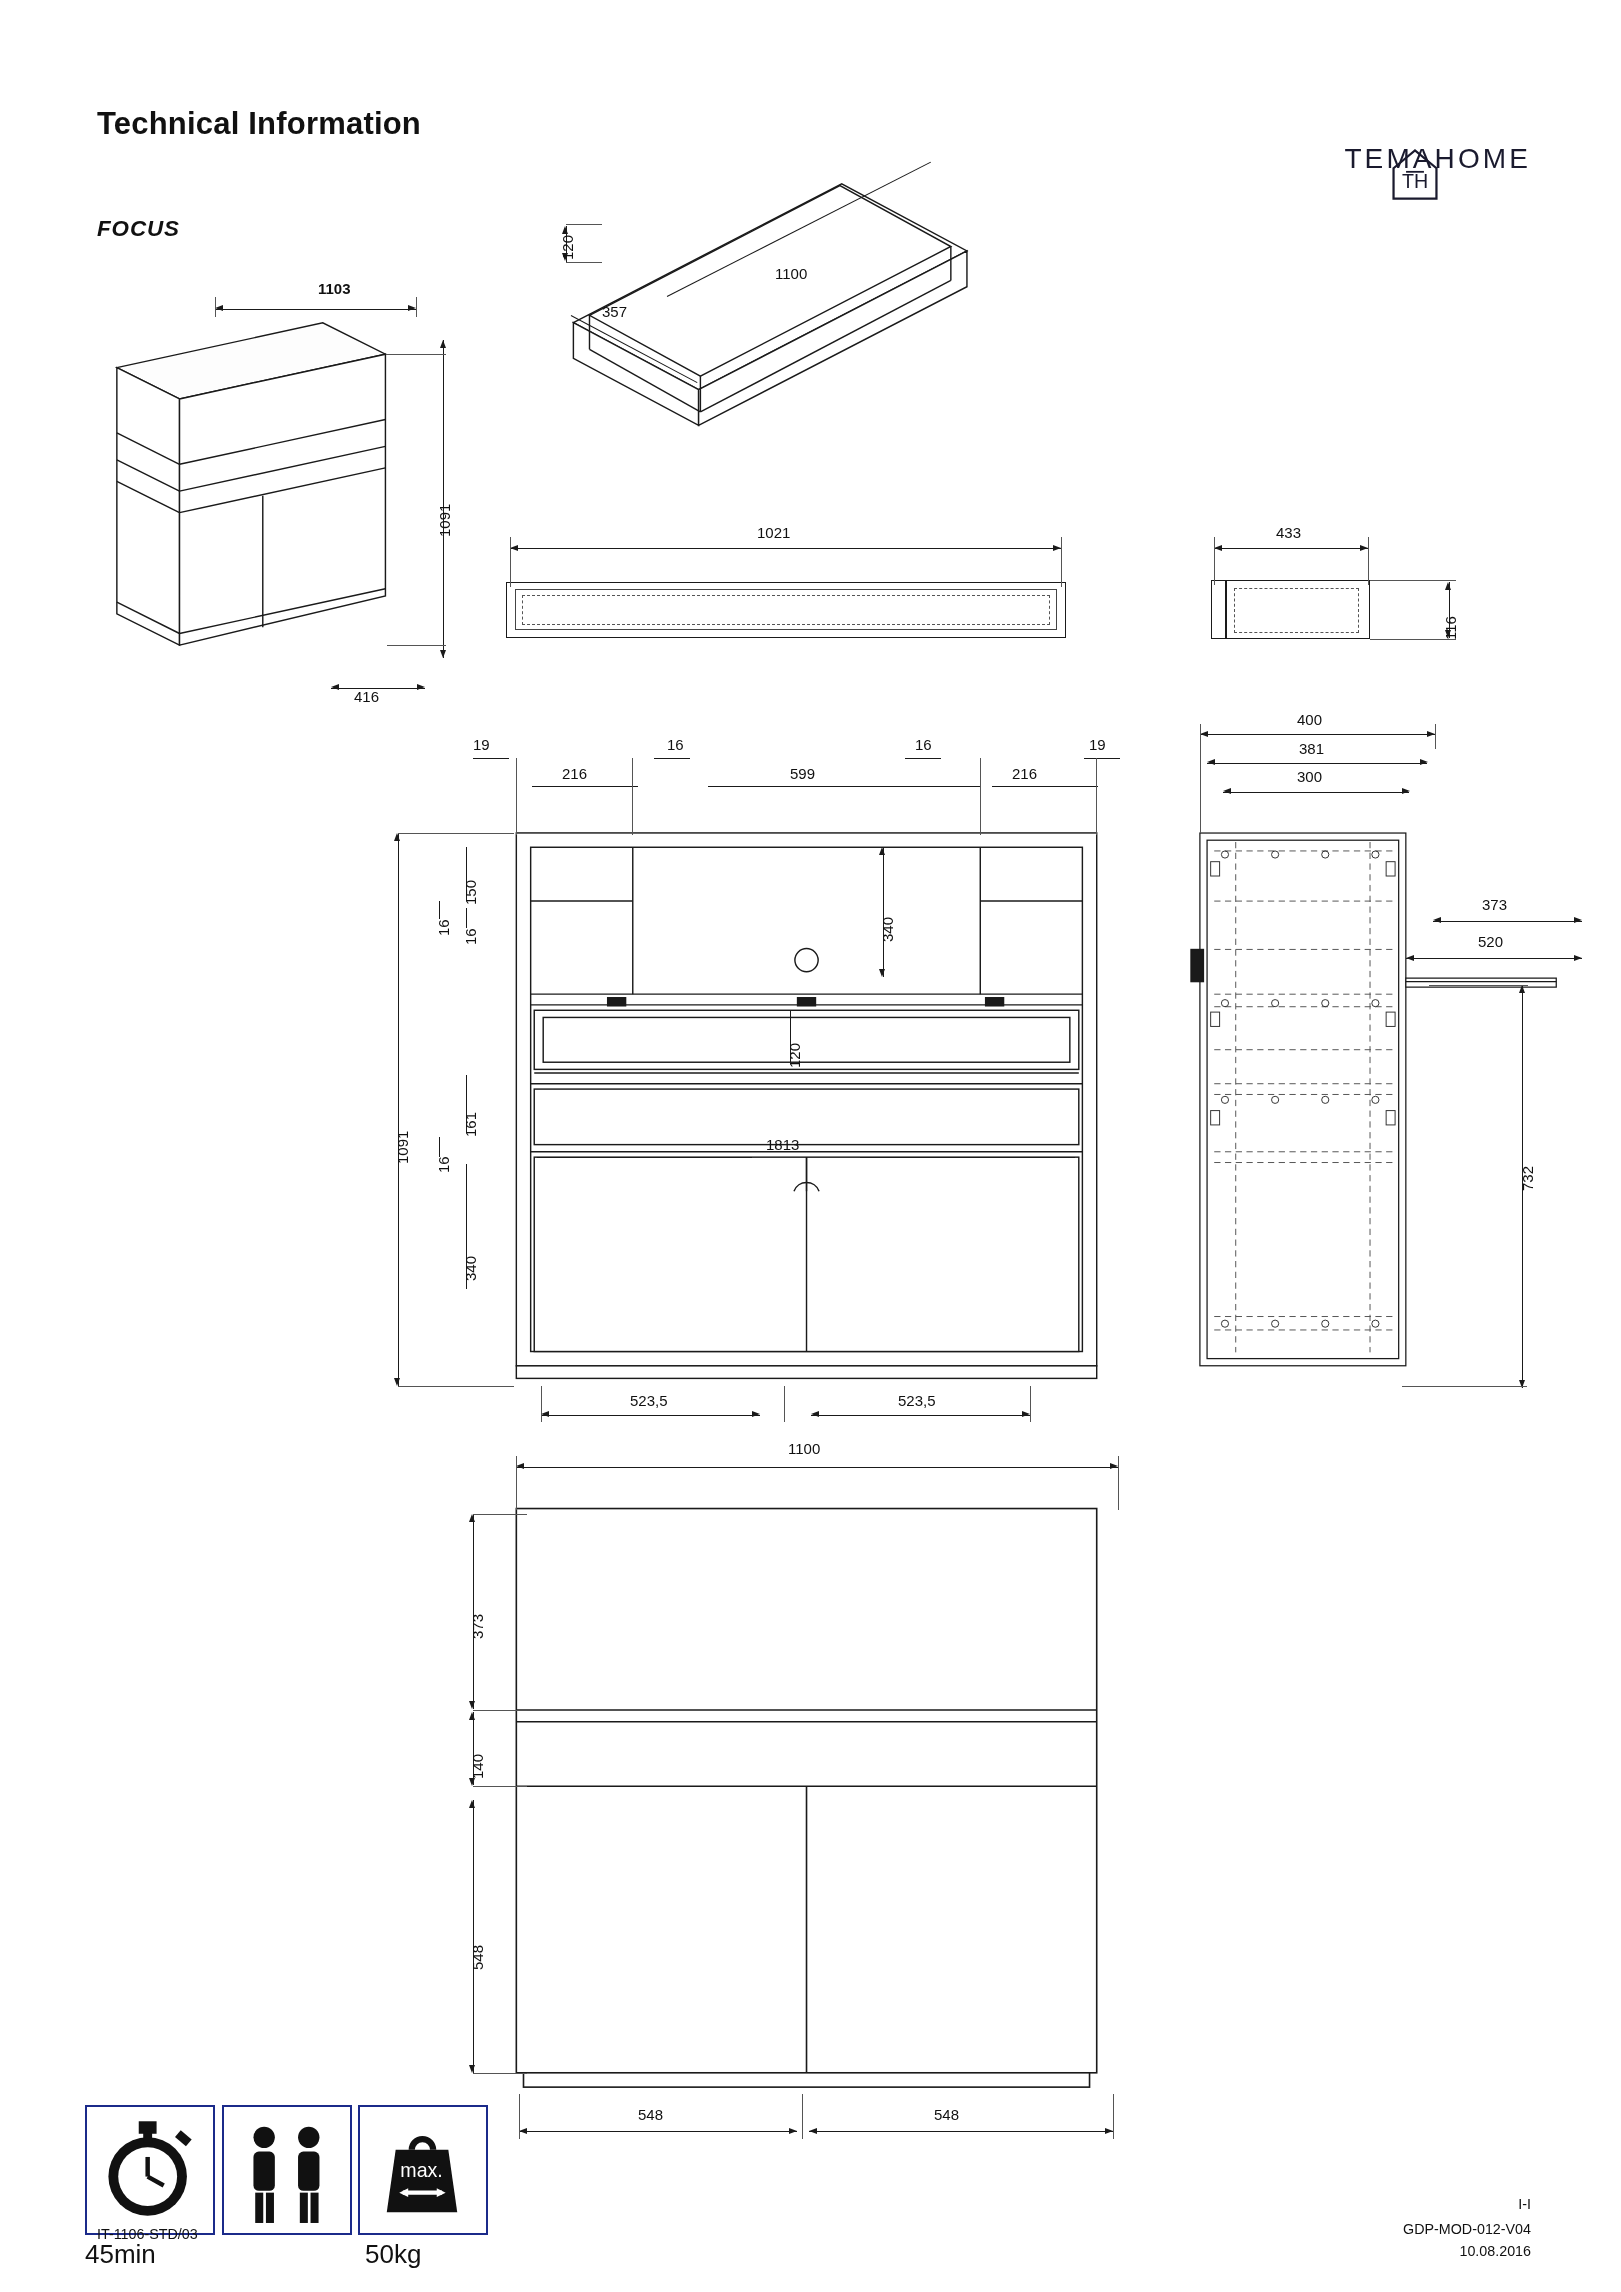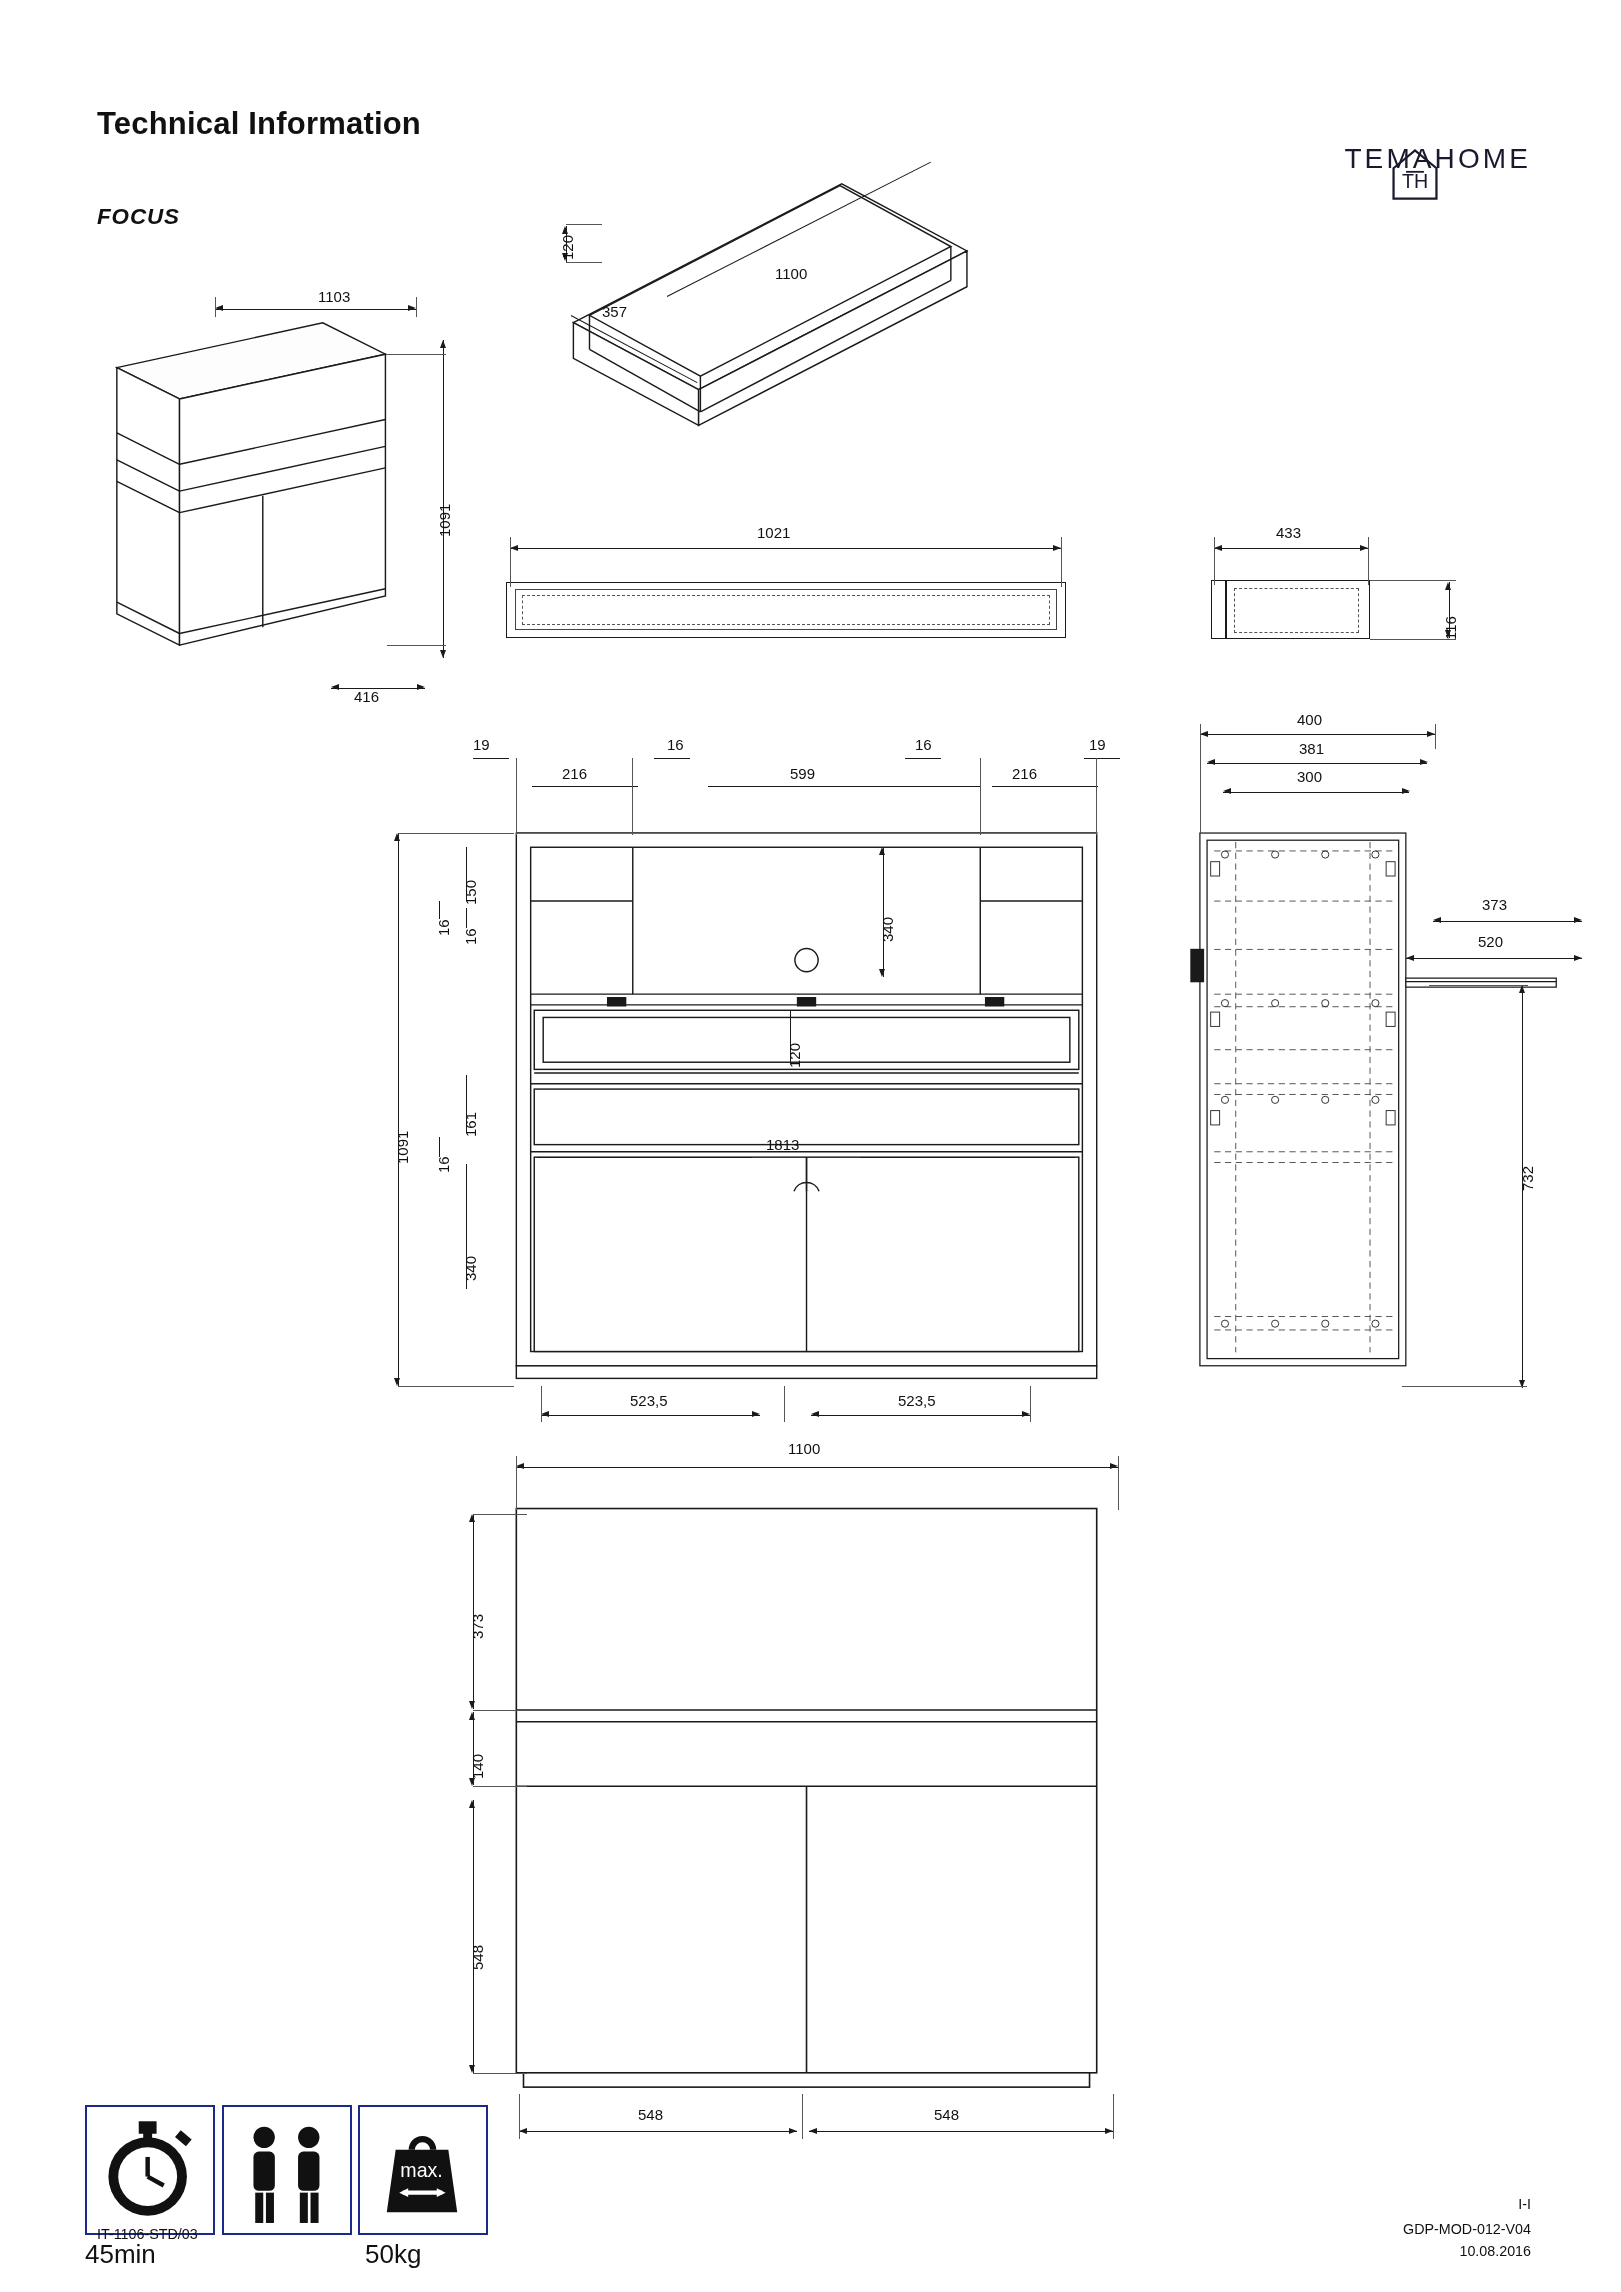--- a/index.html
+++ b/index.html
@@ -26,21 +26,21 @@
     position: absolute;
     left: 97px;
     top: 106px;
     font-size: 31px;
     font-weight: bold;
     letter-spacing: 0.2px;
   }
   .subtitle {
     position: absolute;
     left: 97px;
-    top: 204px;
+    top: 216px;
     font-size: 22.4px;
     font-weight: bold;
     font-style: italic;
     letter-spacing: 0.9px;
   }
   .brand {
     position: absolute;
     right: 90px;
     top: 143px;
     font-size: 28px;
@@ -175,21 +175,21 @@
         <line x1="193" y1="253" x2="193" y2="400"></line>
 
         <line x1="30" y1="372" x2="100" y2="407"></line>
         <line x1="100" y1="407" x2="330" y2="357"></line>
       </g>
     </svg>
 
     <div class="dimline" style="left:215px;top:309px;width:202px;"></div>
     <div class="arrowL" style="left:215px;top:305px;"></div>
     <div class="arrowR" style="left:408px;top:305px;"></div>
-    <div class="dim" style="left:318px;top:288px;">1103</div>
+    <div class="dim" style="left:318px;top:280px;font-weight:bold;">1103</div>
 
     <div class="dimline" style="left:443px;top:340px;width:0.9px;height:318px;background:#1a1a1a;"></div>
     <div class="arrowU" style="left:440px;top:340px;"></div>
     <div class="arrowD" style="left:440px;top:650px;"></div>
     <div class="dim rot" style="left:436px;top:537px;">1091</div>
 
     <div class="dimline" style="left:331px;top:688px;width:94px;"></div>
     <div class="arrowL" style="left:331px;top:684px;"></div>
     <div class="arrowR" style="left:417px;top:684px;"></div>
     <div class="dim" style="left:354px;top:688px;">416</div>

